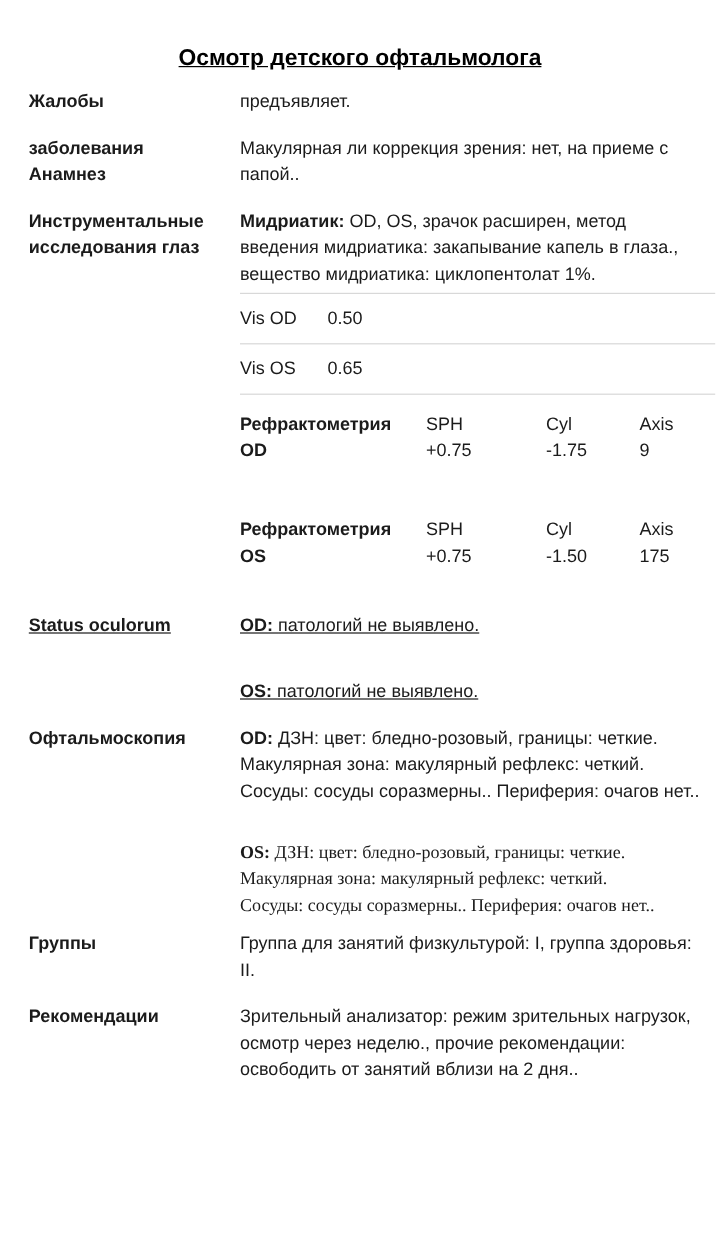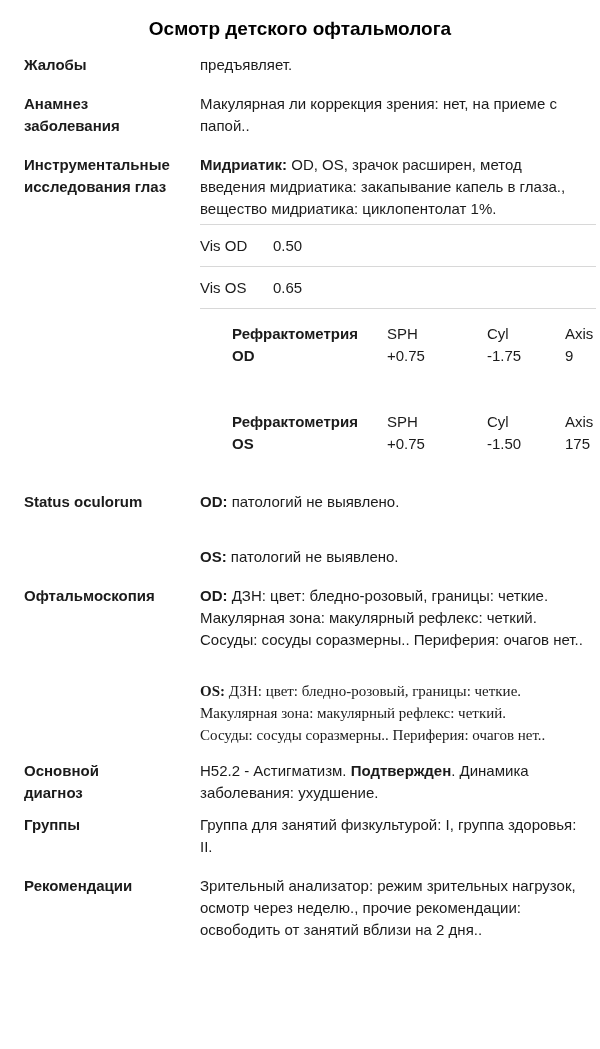--- a/index.html
+++ b/index.html
@@ -7,44 +7,45 @@
   body {
     width: 600px;
     min-height: 1049px;
     background: #ffffff;
     color: #1b1b1b;
     font-family: "Liberation Sans", "DejaVu Sans", sans-serif;
     font-size: 15px;
     line-height: 22px;
   }
   .title {
-    margin: 18px 0 0 0;
+    margin: 38px 0 0 0;
     text-align: center;
     font-size: 19px;
     line-height: 22px;
     font-weight: 700;
     color: #000000;
+    text-decoration: underline;
   }
   .doc { padding: 0 4px 60px 24px; }
   .row { display: grid; grid-template-columns: 176px 1fr; }
   .label { font-weight: 700; padding-right: 18px; }
   .line { white-space: nowrap; }
   b { font-weight: 700; }
   .divider { border-top: 1px solid #d8d8d8; height: 0; }
   .divider-1 { margin-top: 4px; }
   .vis-row { display: grid; grid-template-columns: 73px auto; padding: 10px 0 9px 0; }
   .vis-label { font-weight: 400; }
-  .refract { display: grid; grid-template-columns: 155px 100px 78px auto; margin-left: 32px; }
+  .refract { display: grid; grid-template-columns: 155px 100px 78px auto; }
   .refract-label { font-weight: 700; }
   .refract-od { margin-top: 14px; }
   .refract-os { margin-top: 44px; }
   .row-complaints { margin-top: 14px; }
   .row-anamnesis { margin-top: 17px; }
   .row-instrumental { margin-top: 17px; }
-  .row-status { margin-top: 36px; }
+  .row-status { margin-top: 36px; text-decoration: underline; }
   .os-gap { margin-top: 33px; }
   .row-oph { margin-top: 17px; }
   .oph-os-block { margin-top: 29px; font-family: Liberation Serif, serif; }
   .row-diagnosis { margin-top: 14px; }
   .row-groups { margin-top: 10px; }
   .row-recommendations { margin-top: 17px; }
 </style>
 </head>
 <body>
 
@@ -55,22 +56,22 @@
 
     <section class="row row-complaints">
       <div class="label">Жалобы</div>
       <div>
         <div class="line">предъявляет.</div>
       </div>
     </section>
 
     <section class="row row-anamnesis">
       <div class="label">
+        <div class="line">заболевания</div>
         <div class="line">Анамнез</div>
-        <div class="line">заболевания</div>
       </div>
       <div>
         <div class="line">Макулярная ли коррекция зрения: нет, на приеме с</div>
         <div class="line">папой..</div>
       </div>
     </section>
 
     <section class="row row-instrumental">
       <div class="label">
         <div class="line">Инструментальные</div>
@@ -154,30 +155,20 @@
           <div class="line">Сосуды: сосуды соразмерны.. Периферия: очагов нет..</div>
         </div>
         <div class="oph-os-block">
           <div class="line"><b>OS:</b> <span>ДЗН: цвет: бледно-розовый, границы: четкие.</span></div>
           <div class="line">Макулярная зона: макулярный рефлекс: четкий.</div>
           <div class="line">Сосуды: сосуды соразмерны.. Периферия: очагов нет..</div>
         </div>
       </div>
     </section>
 
-    <section class="row row-diagnosis">
-      <div class="label">
-        <div class="line">Основной</div>
-        <div class="line">диагноз</div>
-      </div>
-      <div>
-        <div class="line"><span>H52.2 - Астигматизм. </span><b>Подтвержден</b><span>. Динамика</span></div>
-        <div class="line">заболевания: ухудшение.</div>
-      </div>
-    </section>
 
     <section class="row row-groups">
       <div class="label">Группы</div>
       <div>
         <div class="line">Группа для занятий физкультурой: I, группа здоровья:</div>
         <div class="line">II.</div>
       </div>
     </section>
 
     <section class="row row-recommendations">

